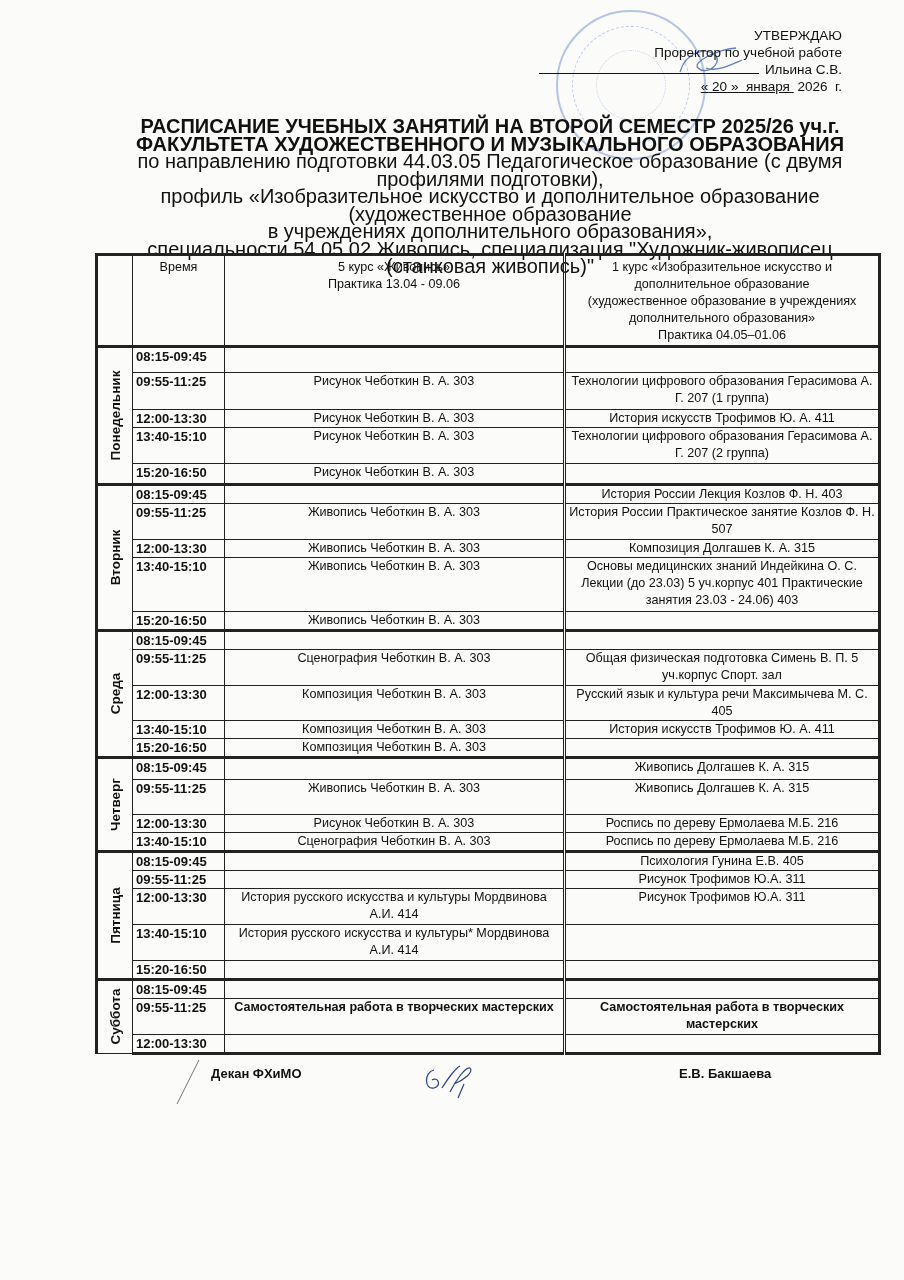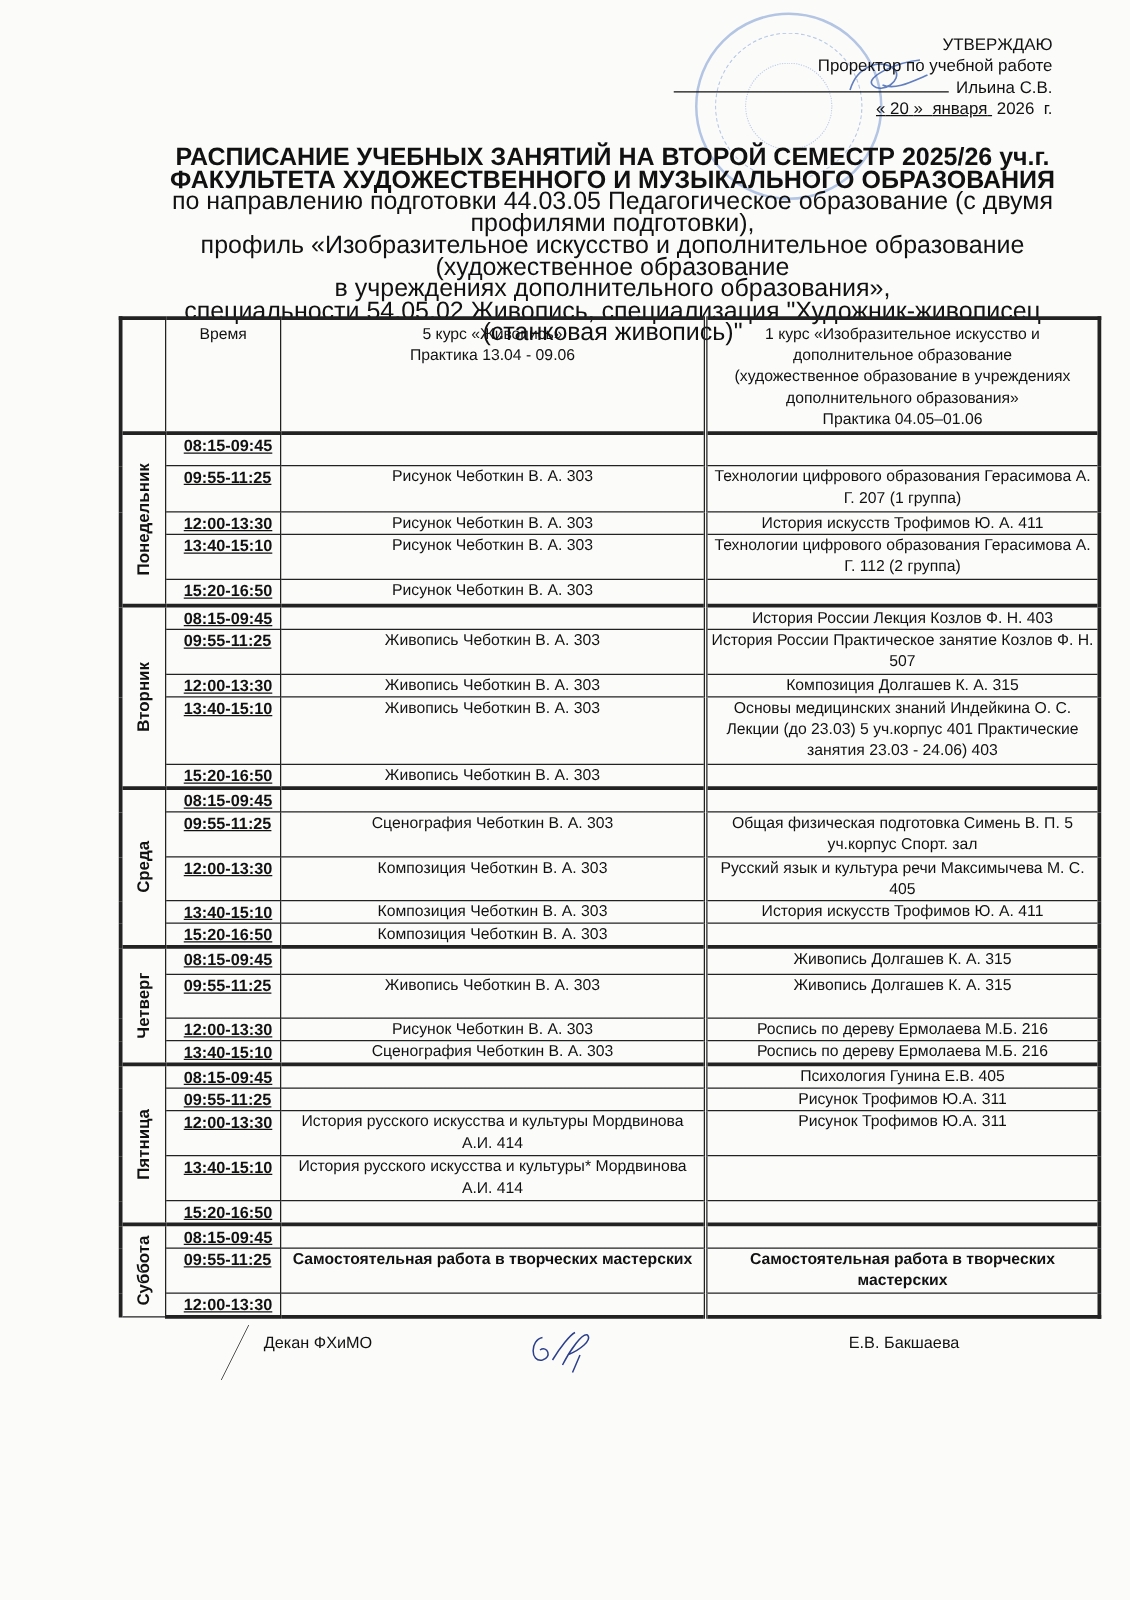--- a/index.html
+++ b/index.html
@@ -37,32 +37,32 @@
     line-height: 17px; overflow: hidden; }
   #sched th { font-weight: normal; padding-top: 3px; }
   #sched th.hdr-c { font-weight: normal; }
   #sched col.c-day { width: 36px; }
   #sched col.c-time { width: 92px; }
   #sched col.c-5 { width: 340px; }
   #sched col.c-1 { width: 315px; }
   #sched td.day { border-left: 3px solid #222; padding: 0; vertical-align: middle; position: relative; }
   #sched td.day span { display: block; transform: rotate(-90deg); white-space: nowrap; font-weight: bold; font-size: 13.5px;
     position: absolute; left: 50%; top: 50%; width: 120px; margin-left: -60px; margin-top: -9px; text-align: center; }
-  #sched td.time { font-weight: bold; text-align: left; padding-left: 14px; font-size: 13px; text-decoration: underline; }
+  #sched td.time { font-weight: bold; text-align: left; padding-left: 3px; font-size: 13px; }
   #sched td.c1 { border-left: 3px double #222; }
   #sched th.c1 { border-left: 3px double #222; }
   #sched tr.daystart td { border-top: 3px solid #222; }
   #sched tr:last-child td { border-bottom: 3px solid #222; }
   #sched td.c1, #sched th.c1 { border-right: 3px solid #222; }
   #sched th { border-top: 3px solid #222; }
   #sched th.corner { border-left: 3px solid #222; }
   #sched td.bold { font-weight: bold; }
 
   
-  #footer { left: 95px; top: 1064px; width: 783px; height: 24px; font-size: 13px; }
+  #footer { left: 95px; top: 1064px; width: 783px; height: 24px; font-size: 13px; font-weight: bold; }
   #dean-title { left: 116px; top: 2px; }
   #dean-name { left: 584px; top: 2px; }
   #sig-bottom { left: 325px; top: -2px; width: 60px; height: 40px; }
   #slash { left: 78px; top: -6px; width: 30px; height: 50px; }
 </style>
 </head>
 <body>
 
 <div id="stamp" class="abs"></div>
 <svg id="sig-top" class="abs" viewBox="0 0 70 40">
@@ -128,21 +128,21 @@
         <td class="c1">Технологии цифрового образования Герасимова А. Г. 207 (1 группа)</td>
       </tr>
       <tr style="height: 17px;">
         <td class="time">12:00-13:30</td>
         <td>Рисунок Чеботкин В. А. 303</td>
         <td class="c1">История искусств Трофимов Ю. А. 411</td>
       </tr>
       <tr style="height: 36px;">
         <td class="time">13:40-15:10</td>
         <td>Рисунок Чеботкин В. А. 303</td>
-        <td class="c1">Технологии цифрового образования Герасимова А. Г. 112 (2 группа)</td>
+        <td class="c1">Технологии цифрового образования Герасимова А. Г. 207 (2 группа)</td>
       </tr>
       <tr style="height: 21px;">
         <td class="time">15:20-16:50</td>
         <td>Рисунок Чеботкин В. А. 303</td>
         <td class="c1"></td>
       </tr>
       <tr class="daystart" style="height: 18px;">
         <td class="day" rowspan="5">
           <span>Вторник</span>
         </td>

